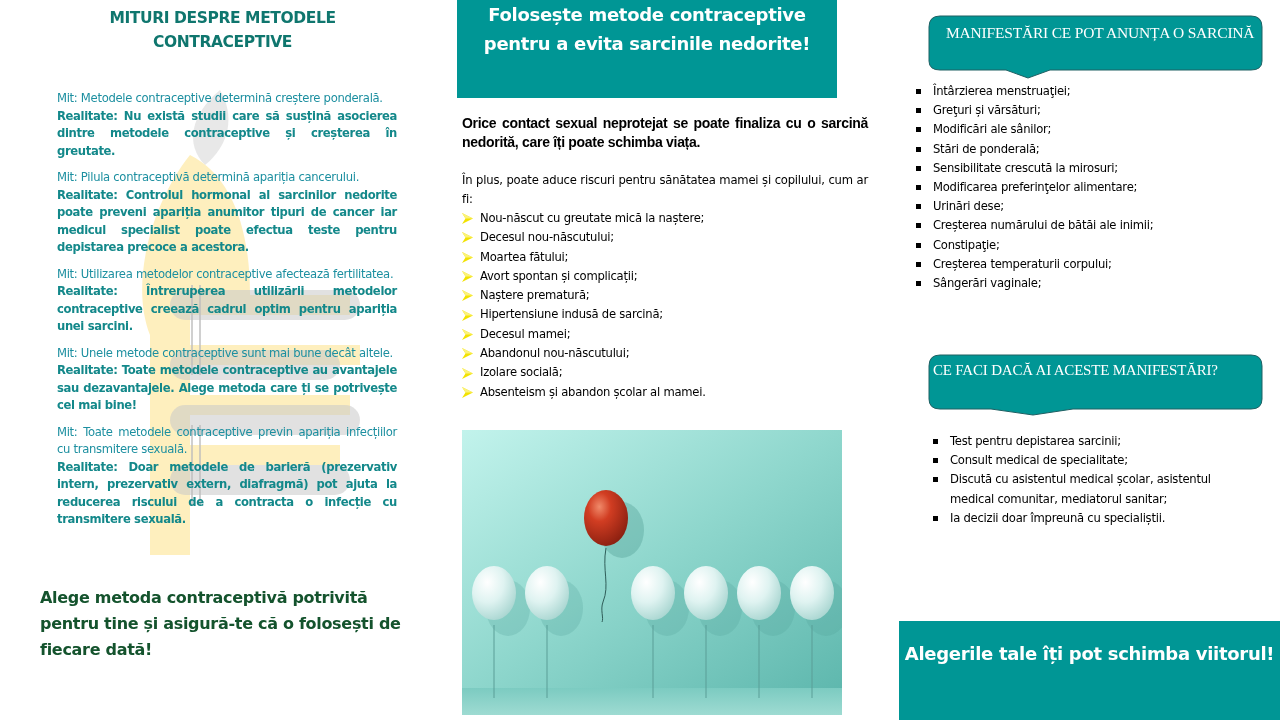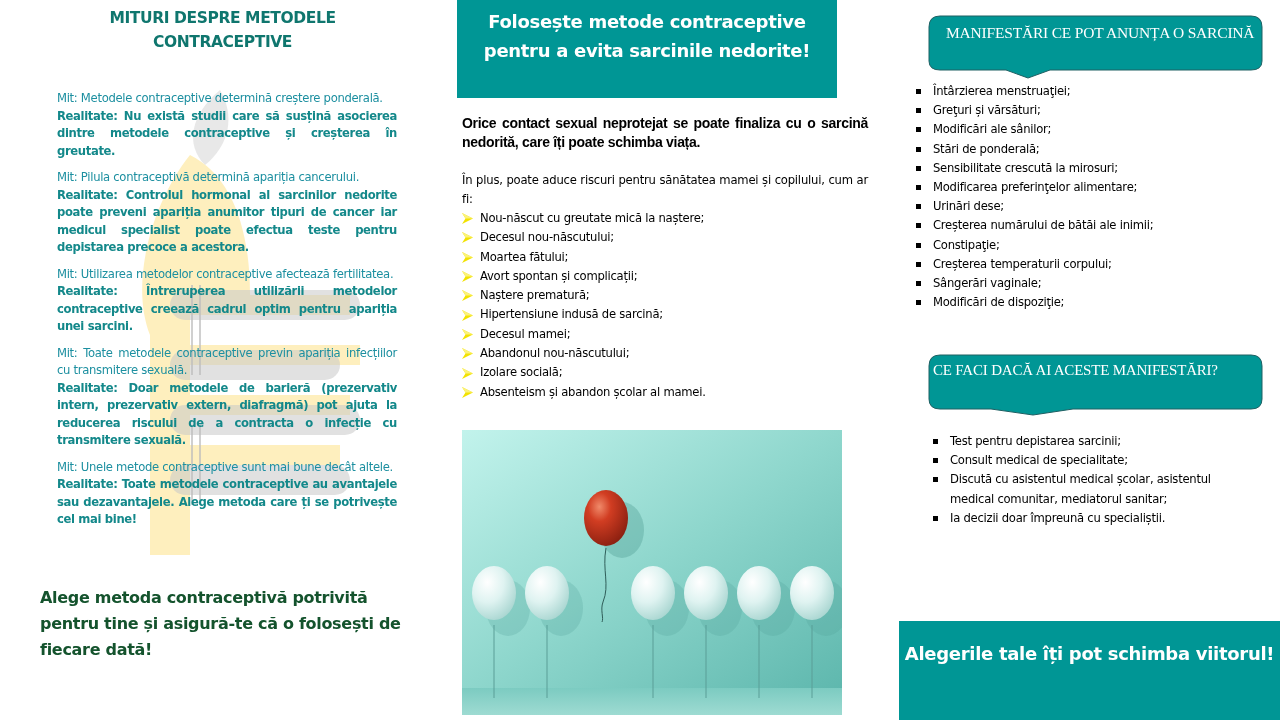--- a/index.html
+++ b/index.html
@@ -28,21 +28,21 @@
       position: absolute; left: 0; top: 585px; width: 370px; text-align: left;
       color: #14532d; font-weight: bold; font-size: 16px; line-height: 26px;
       font-family: "DejaVu Sans", sans-serif; letter-spacing: -0.3px;
     }
 
     
     #mid-banner {
       position: absolute; left: 457px; top: 0; width: 380px; height: 98px;
       background: #009695; color: #ffffff; text-align: center;
       font-family: "DejaVu Sans", sans-serif; font-weight: bold; font-size: 18px; line-height: 29px;
-      padding-top: 7px; letter-spacing: -0.3px;
+      letter-spacing: -0.3px;
     }
     #mid-text { position: absolute; left: 462px; top: 114px; width: 406px; }
     .intro-bold {
       font-family: Liberation Sans, sans-serif; font-weight: bold; font-size: 14px; line-height: 19px;
       text-align: justify; letter-spacing: -0.3px; margin-bottom: 19px;
     }
     .intro-text {
       font-family: "DejaVu Sans", sans-serif; font-size: 11.6px; line-height: 19px;
       text-align: justify; letter-spacing: -0.2px;
     }
@@ -116,26 +116,26 @@
     </div>
     <div class="myth-block">
       <p class="myth">Mit: Pilula contraceptivă determină apariția cancerului.</p>
       <p class="reality">Realitate: Controlul hormonal al sarcinilor nedorite poate preveni apariția anumitor tipuri de cancer iar medicul specialist poate efectua teste pentru depistarea precoce a acestora.</p>
     </div>
     <div class="myth-block">
       <p class="myth">Mit: Utilizarea metodelor contraceptive afectează fertilitatea.</p>
       <p class="reality">Realitate: Întreruperea utilizării metodelor contraceptive creează cadrul optim pentru apariția unei sarcini.</p>
     </div>
     <div class="myth-block">
+      <p class="myth">Mit: Unele metode contraceptive sunt mai bune decât altele.</p>
+      <p class="reality">Realitate: Toate metodele contraceptive au avantajele sau dezavantajele. Alege metoda care ți se potrivește cel mai bine!</p>
+    </div>
+    <div class="myth-block">
       <p class="myth">Mit: Toate metodele contraceptive previn apariția infecțiilor cu transmitere sexuală.</p>
       <p class="reality">Realitate: Doar metodele de barieră (prezervativ intern, prezervativ extern, diafragmă) pot ajuta la reducerea riscului de a contracta o infecție cu transmitere sexuală.</p>
-    </div>
-    <div class="myth-block">
-      <p class="myth">Mit: Unele metode contraceptive sunt mai bune decât altele.</p>
-      <p class="reality">Realitate: Toate metodele contraceptive au avantajele sau dezavantajele. Alege metoda care ți se potrivește cel mai bine!</p>
     </div>
   </div>
 
   <p class="left-footer">Alege metoda contraceptivă potrivită pentru tine și asigură-te că o folosești de fiecare dată!</p>
 </section>
 
 <div id="mid-banner">
   <span>Folosește metode contraceptive pentru a evita sarcinile nedorite!</span>
 </div>
 
@@ -352,26 +352,20 @@
         <span></span>
       </span>
       <span>Creșterea temperaturii  corpului;</span>
     </li>
     <li>
       <span class="sq-bullet">
         <span></span>
       </span>
       <span>Sângerări vaginale;</span>
     </li>
-    <li>
-      <span class="sq-bullet">
-        <span></span>
-      </span>
-      <span>Modificări de dispoziţie;</span>
-    </li>
   </ul>
 
 <div class="callout" id="callout-2">
   <svg width="335" height="72" viewBox="0 0 335 72">
     <path d="M12 1 H323 Q334 1 334 12 V45 Q334 55 323 55 H145 L105 61 L63 55 H12 Q1 55 1 45 V12 Q1 1 12 1 Z" fill="#009695" stroke="#1f6063" stroke-width="1"></path>
   </svg>
   <div class="callout-text">CE FACI DACĂ AI ACESTE MANIFESTĂRI?</div>
 </div>
 
 <ul class="square-list" id="actions-list">

